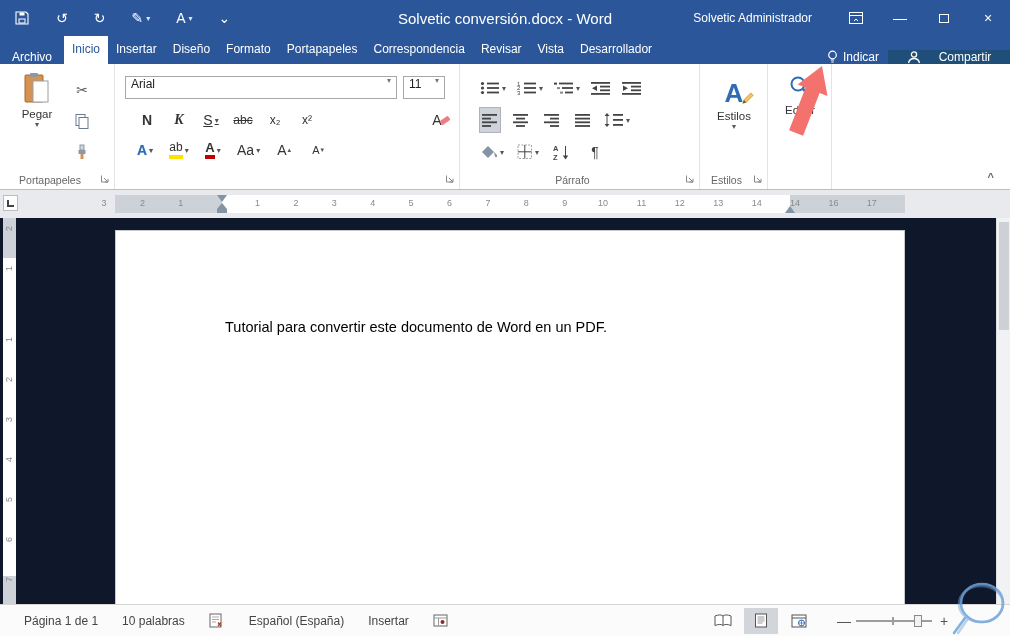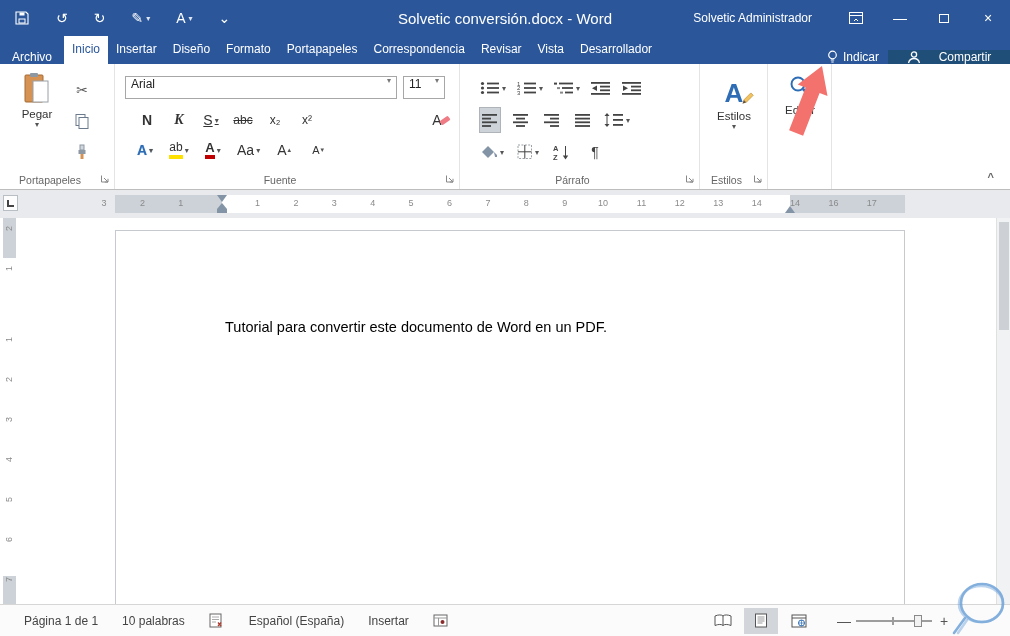--- a/index.html
+++ b/index.html
@@ -89,21 +89,21 @@
 .hband{position:absolute;left:107px;top:0;width:568px;height:100%;background:#fff;}
 .h-numbers{position:absolute;left:98px;top:9px;width:780px;display:flex;justify-content:space-between;z-index:2;}
 .rn{width:12px;text-align:center;font-size:9px;color:#8a8a8a;line-height:1;}
 .ind-first{position:absolute;left:217px;top:5px;width:0;height:0;border-left:5px solid transparent;border-right:5px solid transparent;border-top:7px solid #8494a7;z-index:3;}
 .ind-left{position:absolute;left:217px;top:13px;display:flex;flex-direction:column;align-items:center;z-index:3;}
 .ind-left .tri-up{width:0;height:0;border-left:5px solid transparent;border-right:5px solid transparent;border-bottom:6px solid #8494a7;}
 .ind-left .box{width:10px;height:4px;background:#8494a7;}
 .ind-right{position:absolute;left:785px;top:16px;width:0;height:0;border-left:5px solid transparent;border-right:5px solid transparent;border-bottom:7px solid #8494a7;z-index:3;}
 
 
-.docarea{position:absolute;top:218px;left:0;width:100%;height:386px;background:#ffffff;}
+.docarea{position:absolute;top:218px;left:0;width:100%;height:386px;background:#0f172a;}
 .vruler{position:absolute;left:0;top:0;width:18px;height:100%;}
 .vstrip{position:absolute;left:3px;top:0;width:13px;height:100%;background:#ccd2d8;}
 .vband{position:absolute;left:3px;top:40px;width:13px;height:318px;background:#fff;}
 .v-numbers{position:absolute;left:0;top:6px;height:360px;width:18px;display:flex;flex-direction:column;justify-content:space-between;align-items:center;z-index:2;}
 .vn{font-size:9px;color:#8a8a8a;transform:rotate(-90deg);line-height:1;width:12px;text-align:center;}
 .page{position:absolute;left:115px;top:12px;width:790px;height:374px;background:#fff;border:1px solid #c6cacf;border-bottom:none;}
 .doc-text{padding:88px 80px 0 109px;font-size:14.5px;color:#000;}
 .scrollbar{position:absolute;right:0;top:0;width:14px;height:100%;background:#f1f2f4;border-left:1px solid #e0e0e0;}
 .thumb{position:absolute;left:2px;top:4px;width:10px;height:108px;background:#cdd0d4;}
 
@@ -260,21 +260,20 @@
         <span class="mini dd">Aa</span>
         <span class="mini">
             <span class="growA">A</span>
             <span class="tinyup">▴</span>
           </span>
         <span class="mini">
             <span class="shrinkA">A</span>
             <span class="tinydn">▾</span>
           </span>
       </div>
-      <div class="group-label">Fuente</div>
       <span class="launcher">
         <svg width="10" height="10" viewBox="0 0 10 10">
             <path d="M1.5 1.5v6.5h6.5" fill="none" stroke="#888"></path>
             <path d="M4 4l4 4M8 4.8V8H4.8" fill="none" stroke="#888"></path>
           </svg>
       </span>
     </div>
 
     <div class="group g-para">
       <div class="para-row1">

